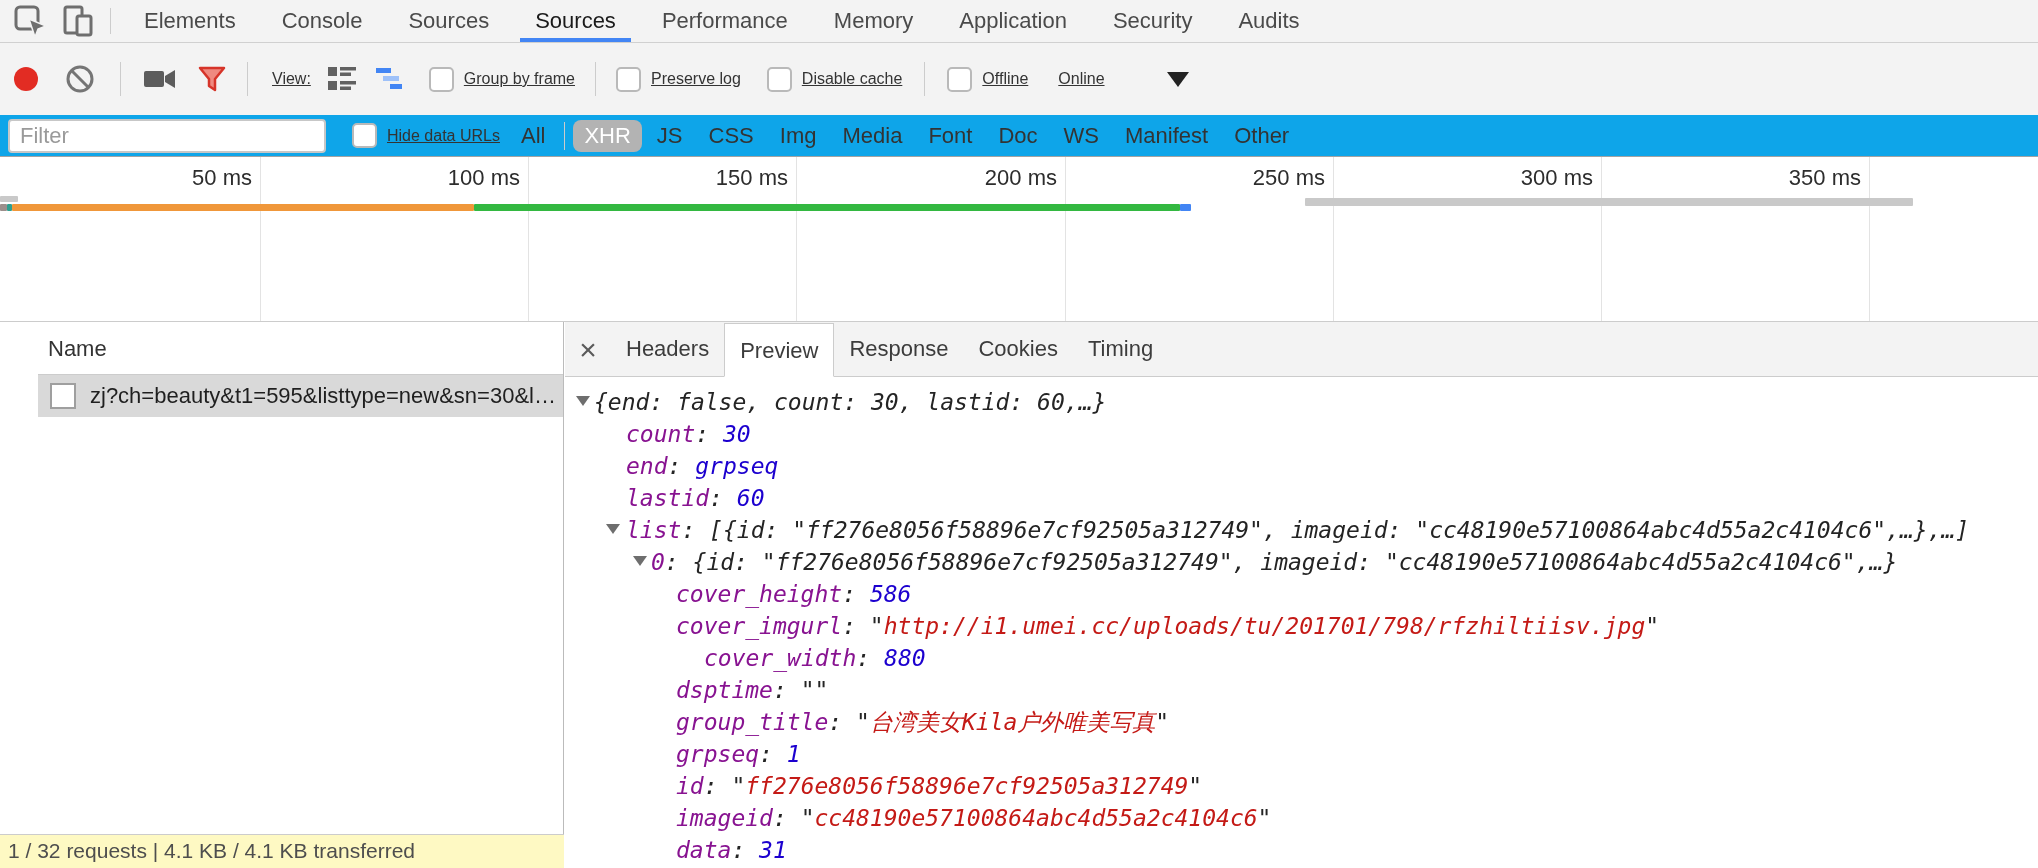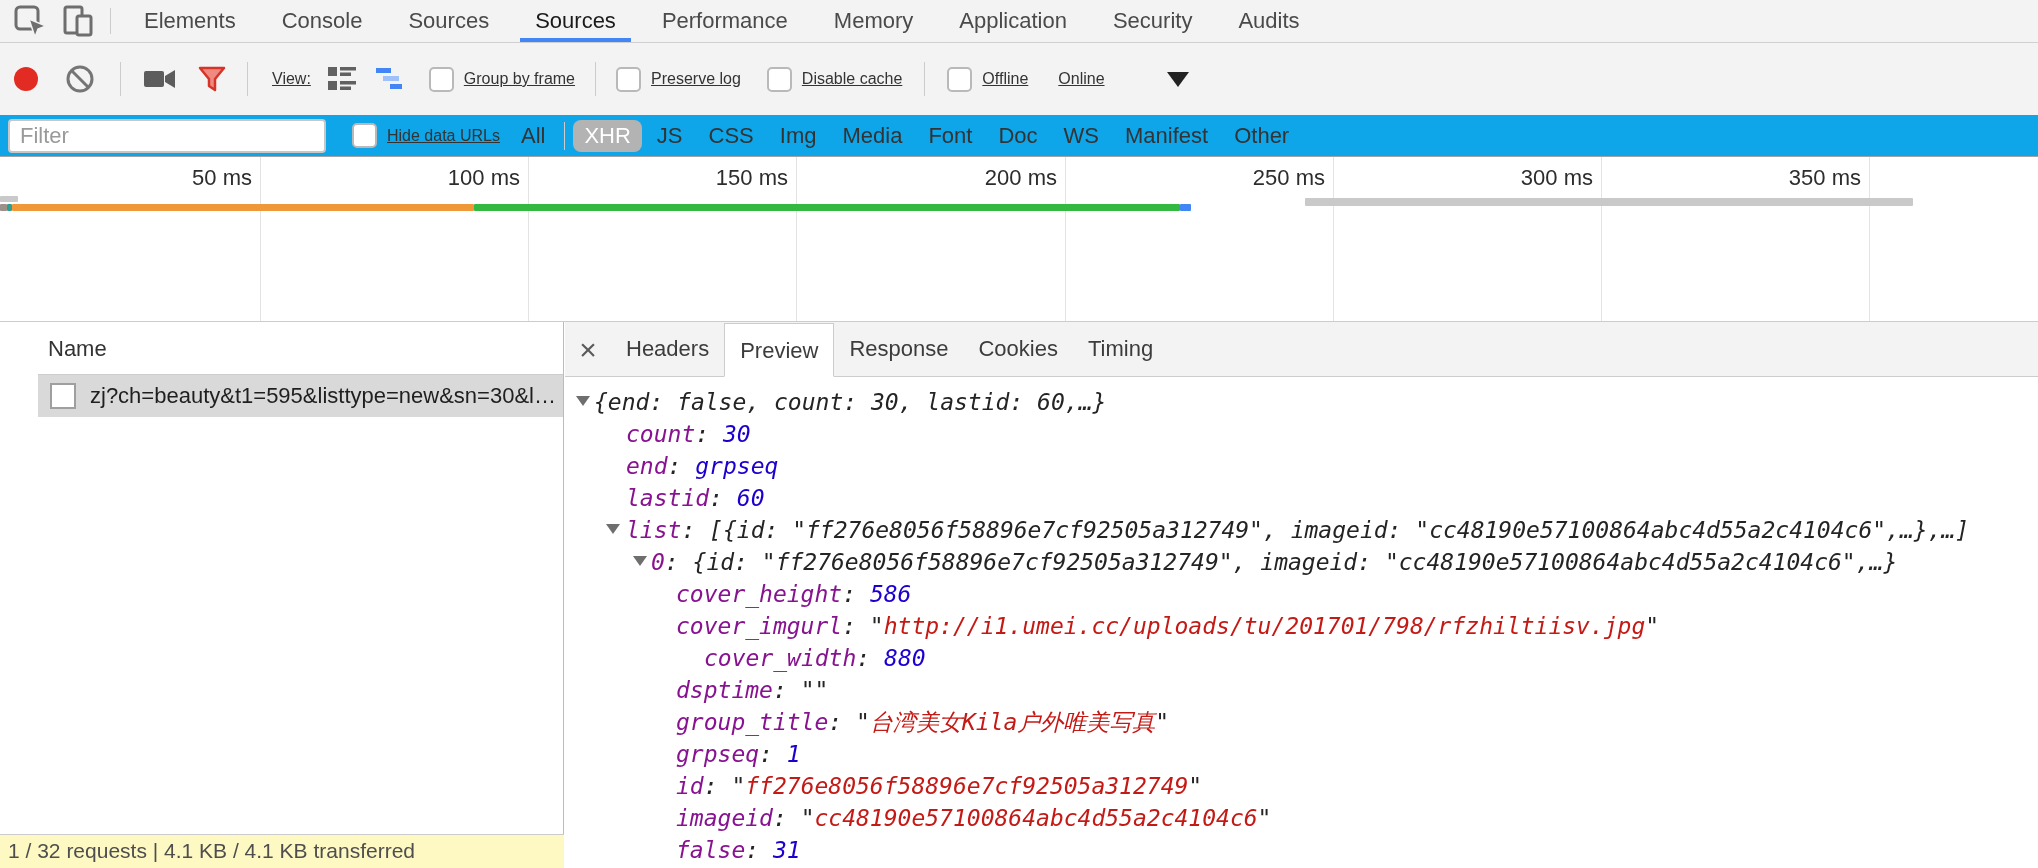--- a/index.html
+++ b/index.html
@@ -262,18 +262,18 @@
           <div class="prow">
             <span class="ptext" style="left: 111px;"><span class="seg-k">grpseq</span><span class="seg-p">: </span><span class="seg-n">1</span></span>
           </div>
           <div class="prow">
             <span class="ptext" style="left: 111px;"><span class="seg-k">id</span><span class="seg-p">: "</span><span class="seg-s">ff276e8056f58896e7cf92505a312749</span><span class="seg-p">"</span></span>
           </div>
           <div class="prow">
             <span class="ptext" style="left: 111px;"><span class="seg-k">imageid</span><span class="seg-p">: "</span><span class="seg-s">cc48190e57100864abc4d55a2c4104c6</span><span class="seg-p">"</span></span>
           </div>
           <div class="prow">
-            <span class="ptext" style="left: 111px;"><span class="seg-k">false</span><span class="seg-p">: </span><span class="seg-n">31</span></span>
+            <span class="ptext" style="left: 111px;"><span class="seg-k">data</span><span class="seg-p">: </span><span class="seg-n">31</span></span>
           </div>
         </div>
     </div>
   </div>
 </div>
 
 </body></html>

